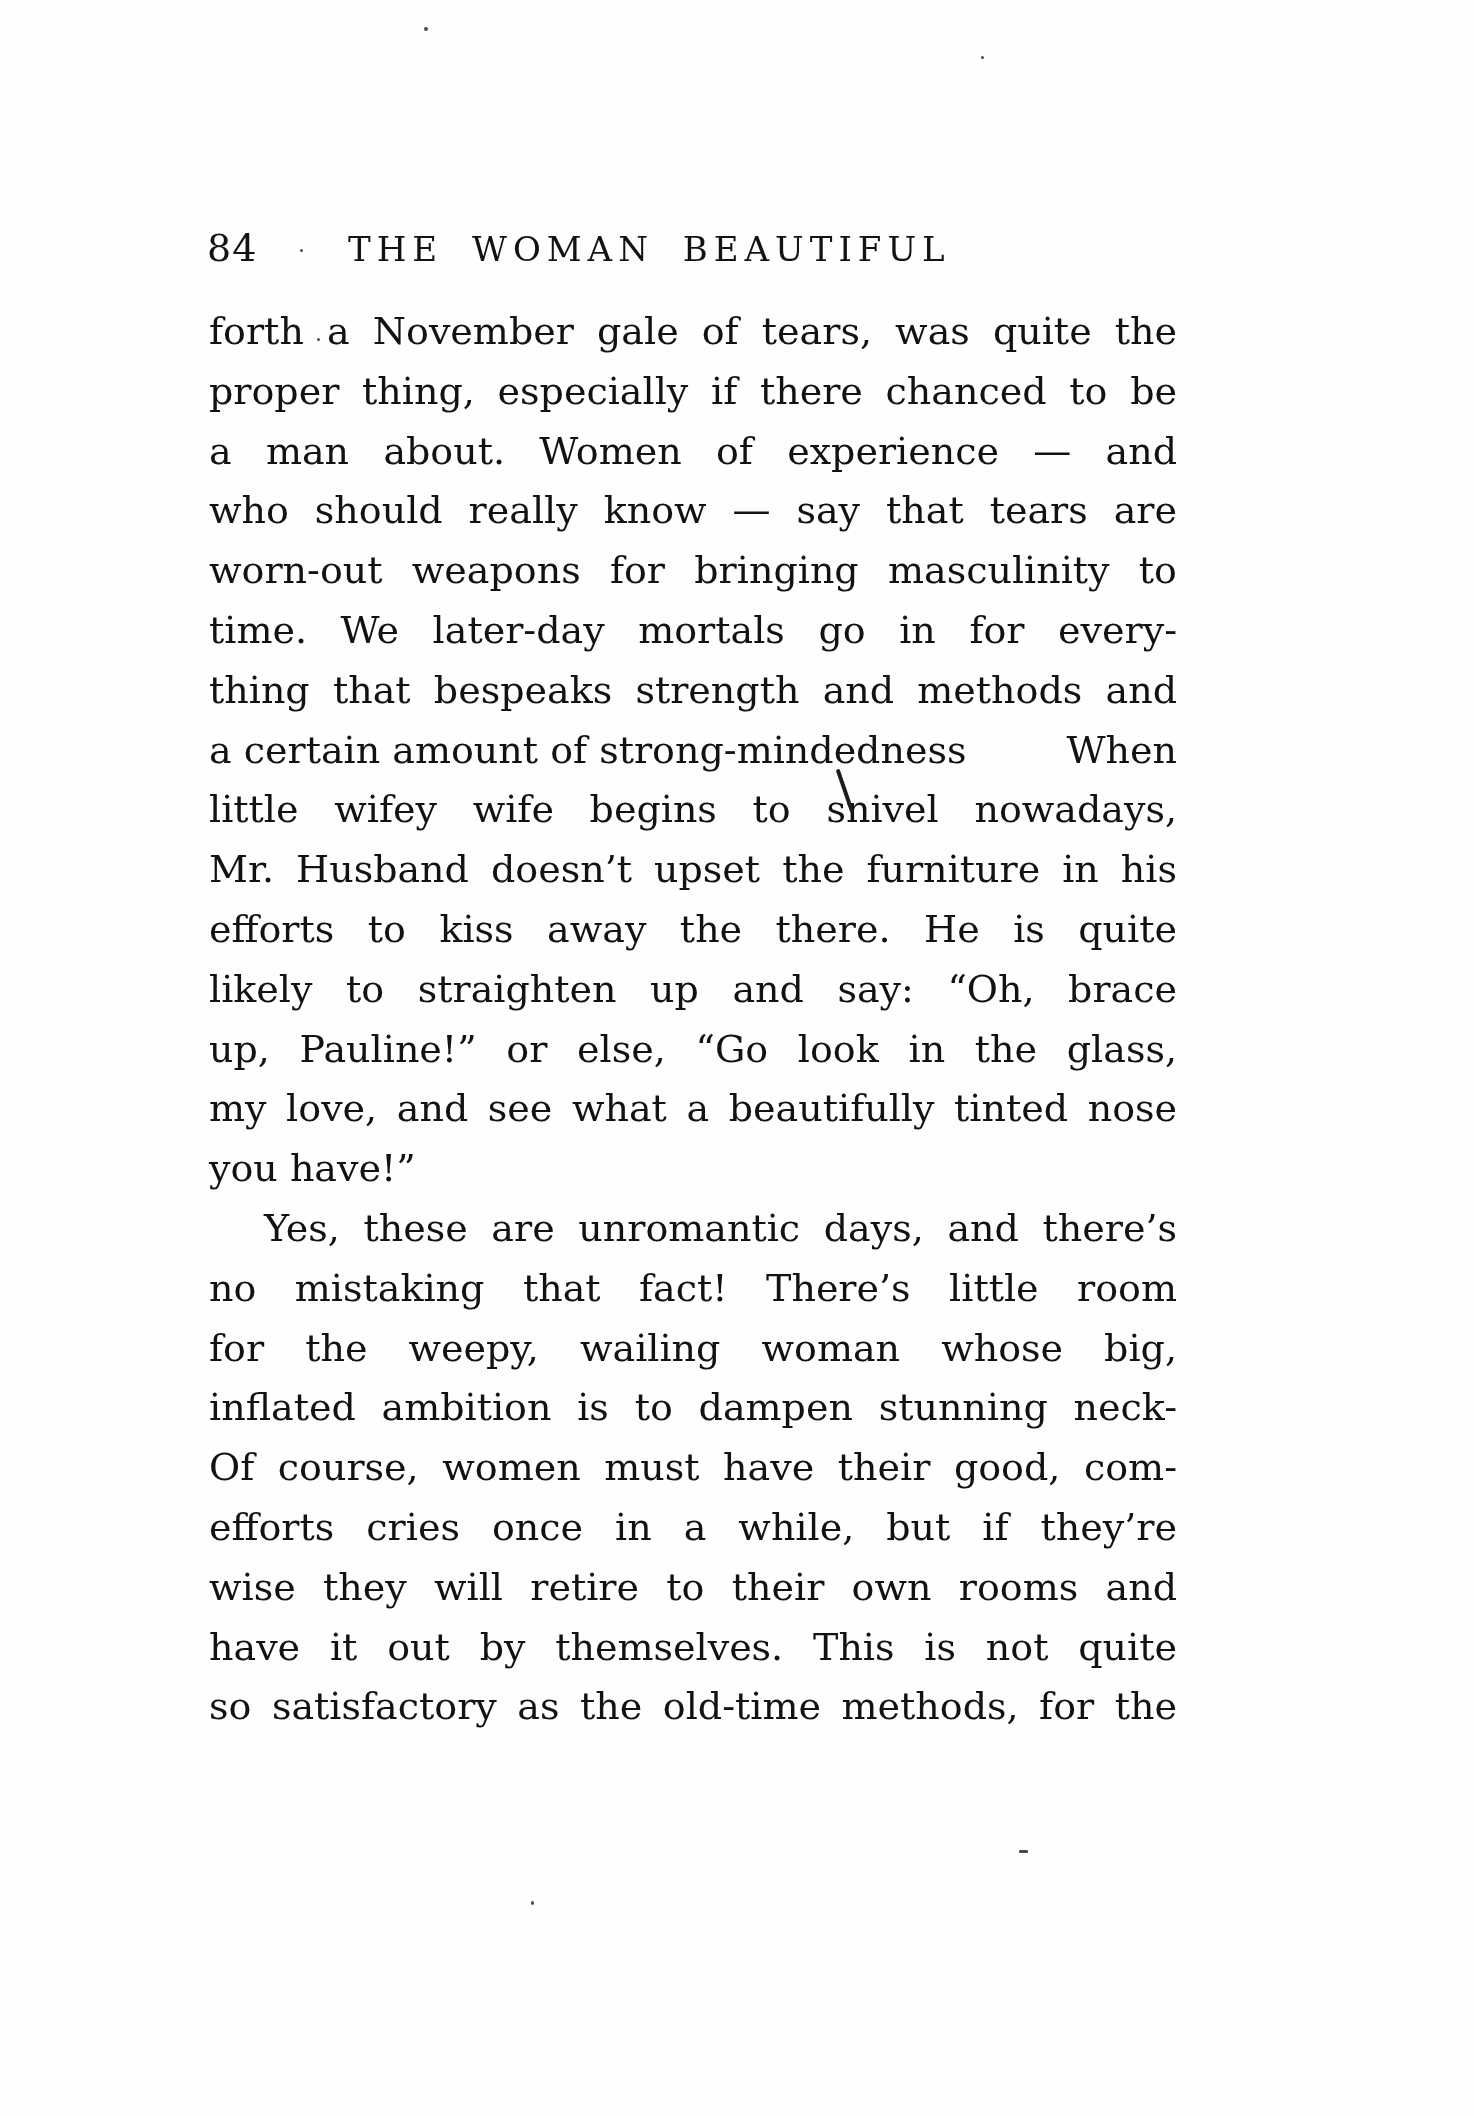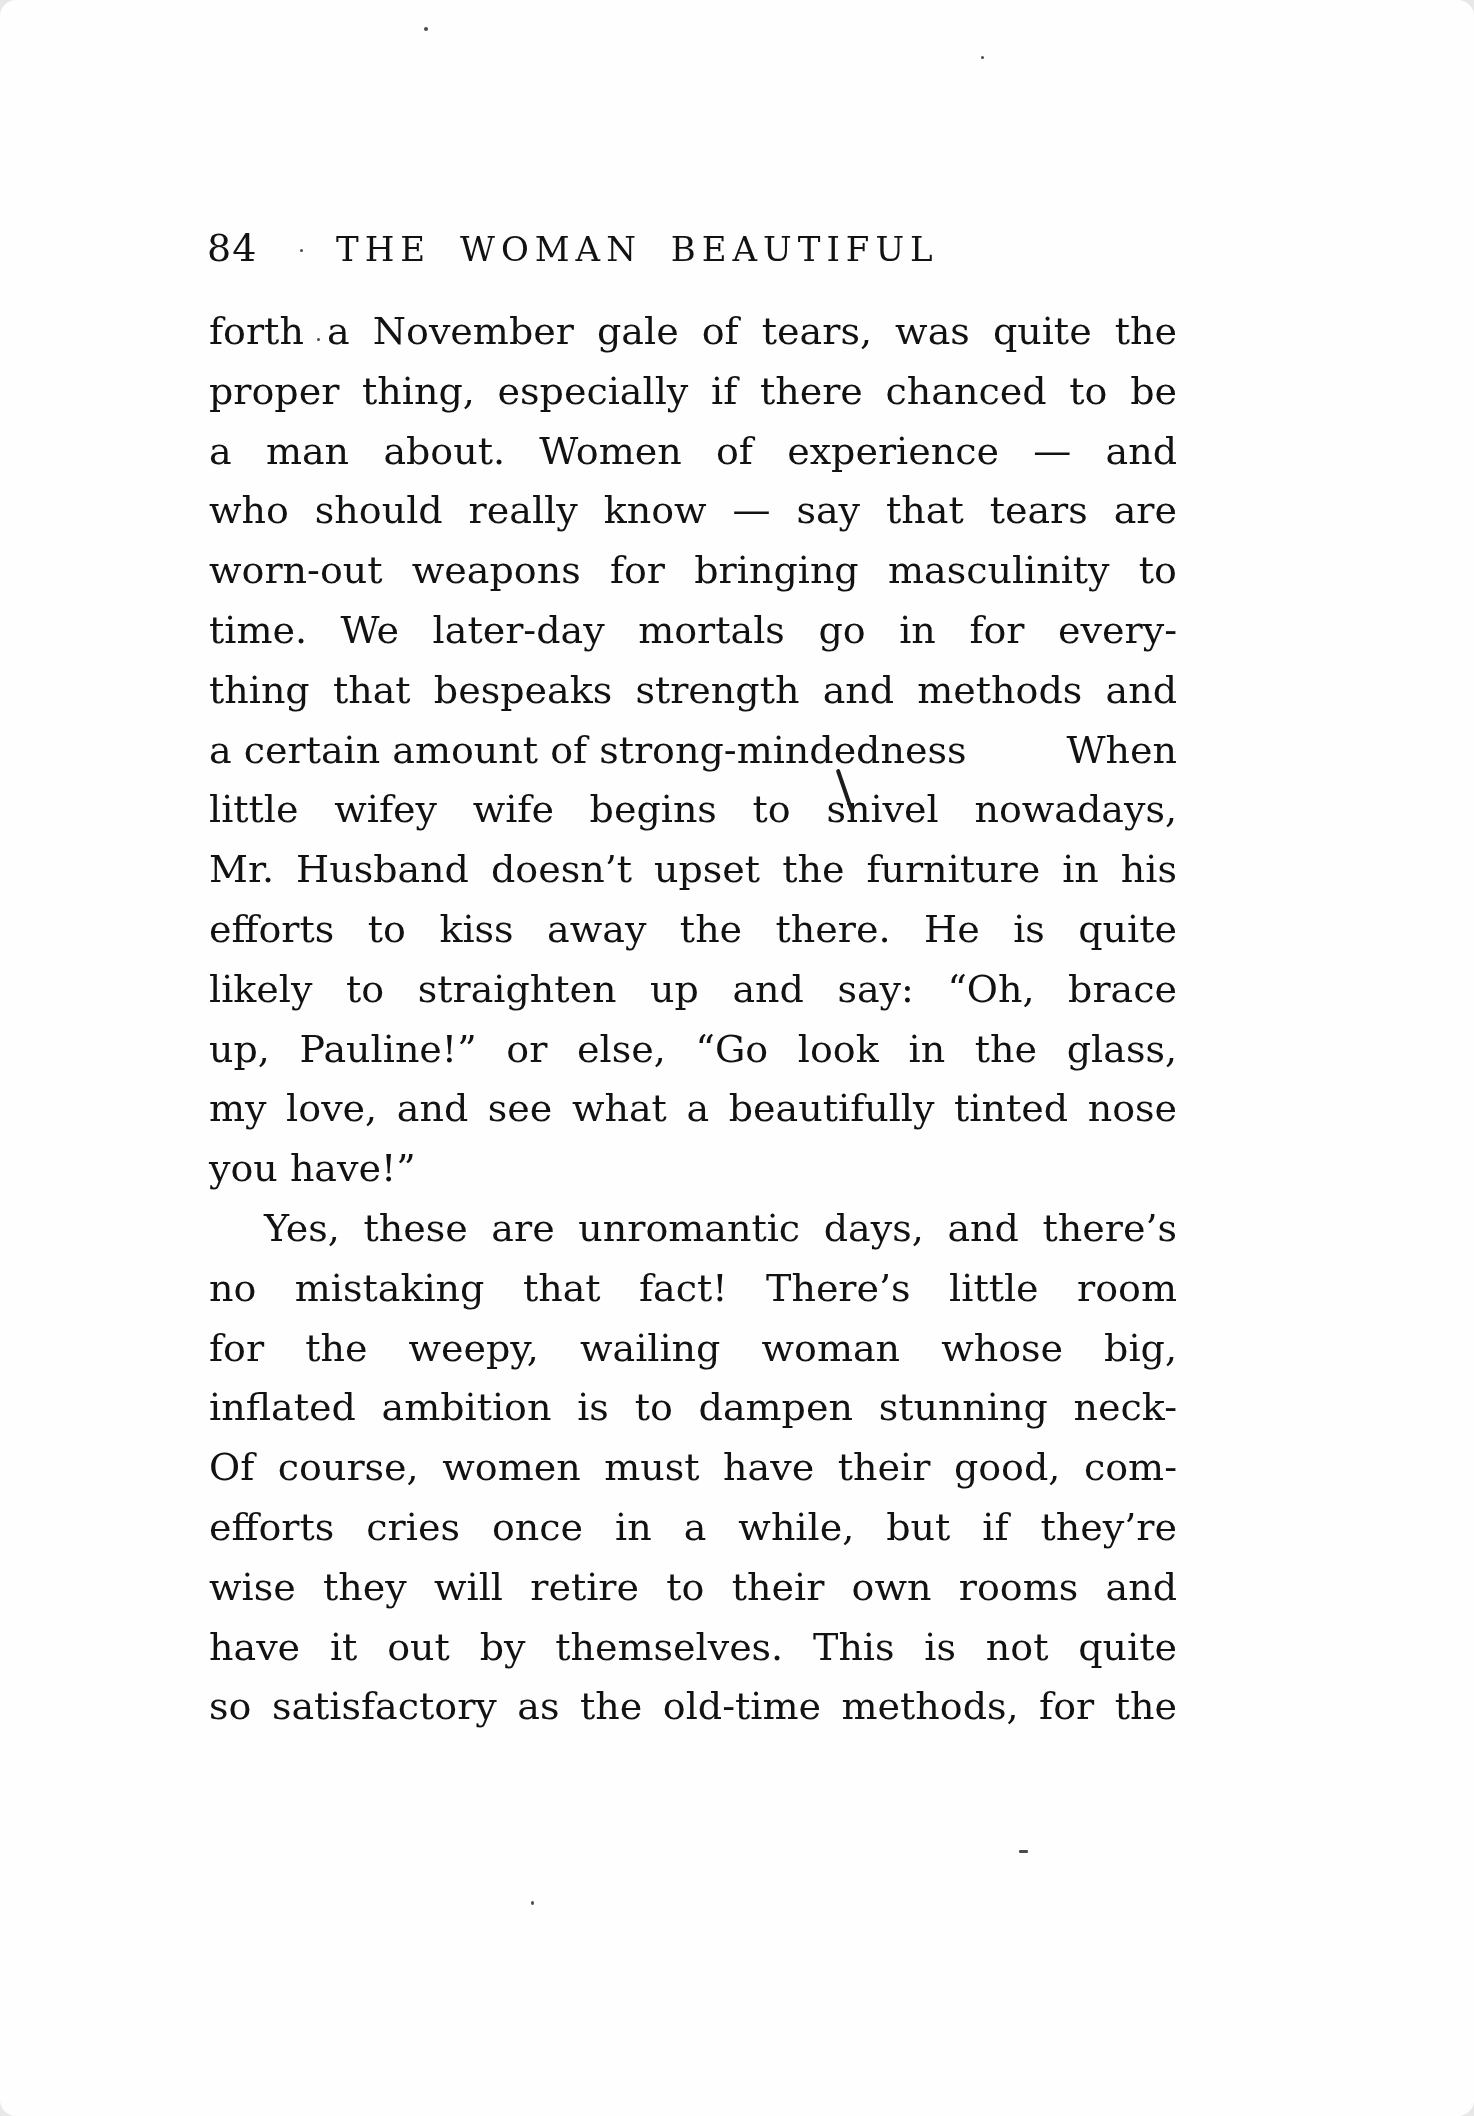--- a/index.html
+++ b/index.html
@@ -5,33 +5,32 @@
   html, body { margin: 0; padding: 0; background: #e8e8e8; }
   .page {
     position: relative;
     width: 1474px;
     height: 2116px;
     background: #fefefe;
     font-family: "DejaVu Serif", "Liberation Serif", serif;
     color: #121212;
     overflow: hidden;
     margin: 0 auto;
-    border-radius: 16px;
   }
   .page-number {
     position: absolute;
     left: 207px;
     top: 226px;
     font-size: 38px;
     line-height: 44px;
     letter-spacing: 1px;
   }
   .running-title {
     position: absolute;
-    left: 336px;
+    left: 348px;
     top: 228px;
     font-size: 34px;
     line-height: 42px;
     letter-spacing: 6px;
     word-spacing: 12px;
     white-space: nowrap;
   }
   .body-text {
     position: absolute;
     left: 209px;

